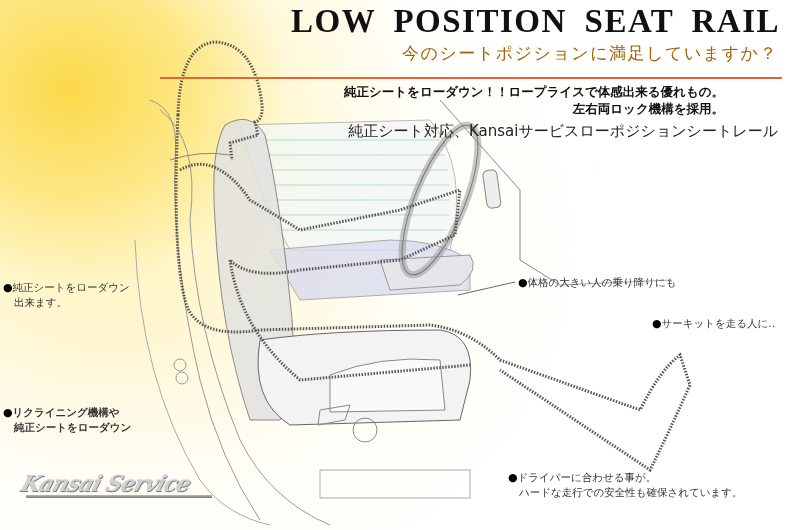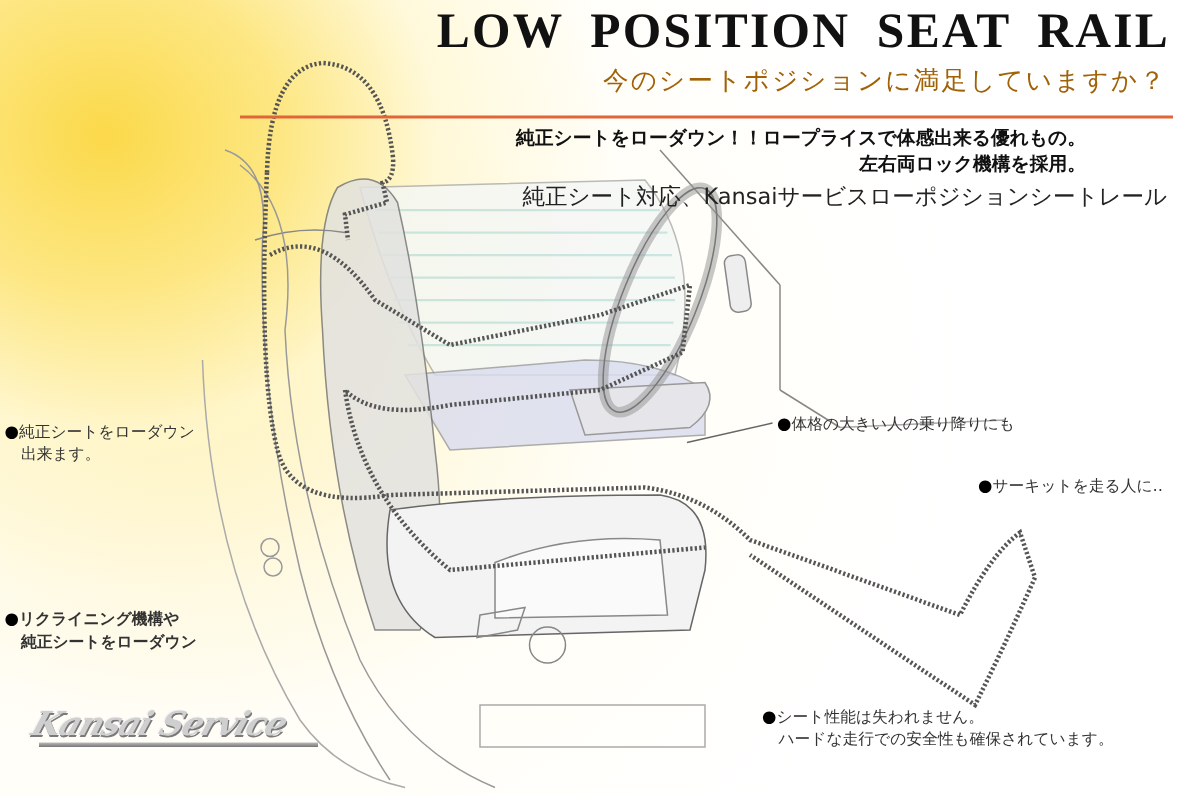--- a/index.html
+++ b/index.html
@@ -127,18 +127,18 @@
 
 <div class="note" style="left:518px; top:275px;">
   <span class="bullet">●</span><span>体格の大きい人の乗り降りにも</span>
 </div>
 
 <div class="note" style="left:652px; top:316px;">
   <span class="bullet">●</span><span>サーキットを走る人に‥</span>
 </div>
 
 <div class="note" style="left:508px; top:470px;">
-  <span class="bullet">●</span><span>シート性能は失われません。</span>
+  <span class="bullet">●</span><span>ドライバーに合わせる事が。</span>
   <span class="cont">ハードな走行での安全性も確保されています。</span>
 </div>
 
 <div class="logo">Kansai Service</div>
 <div class="logo-bar"></div>
 
 </body></html>

